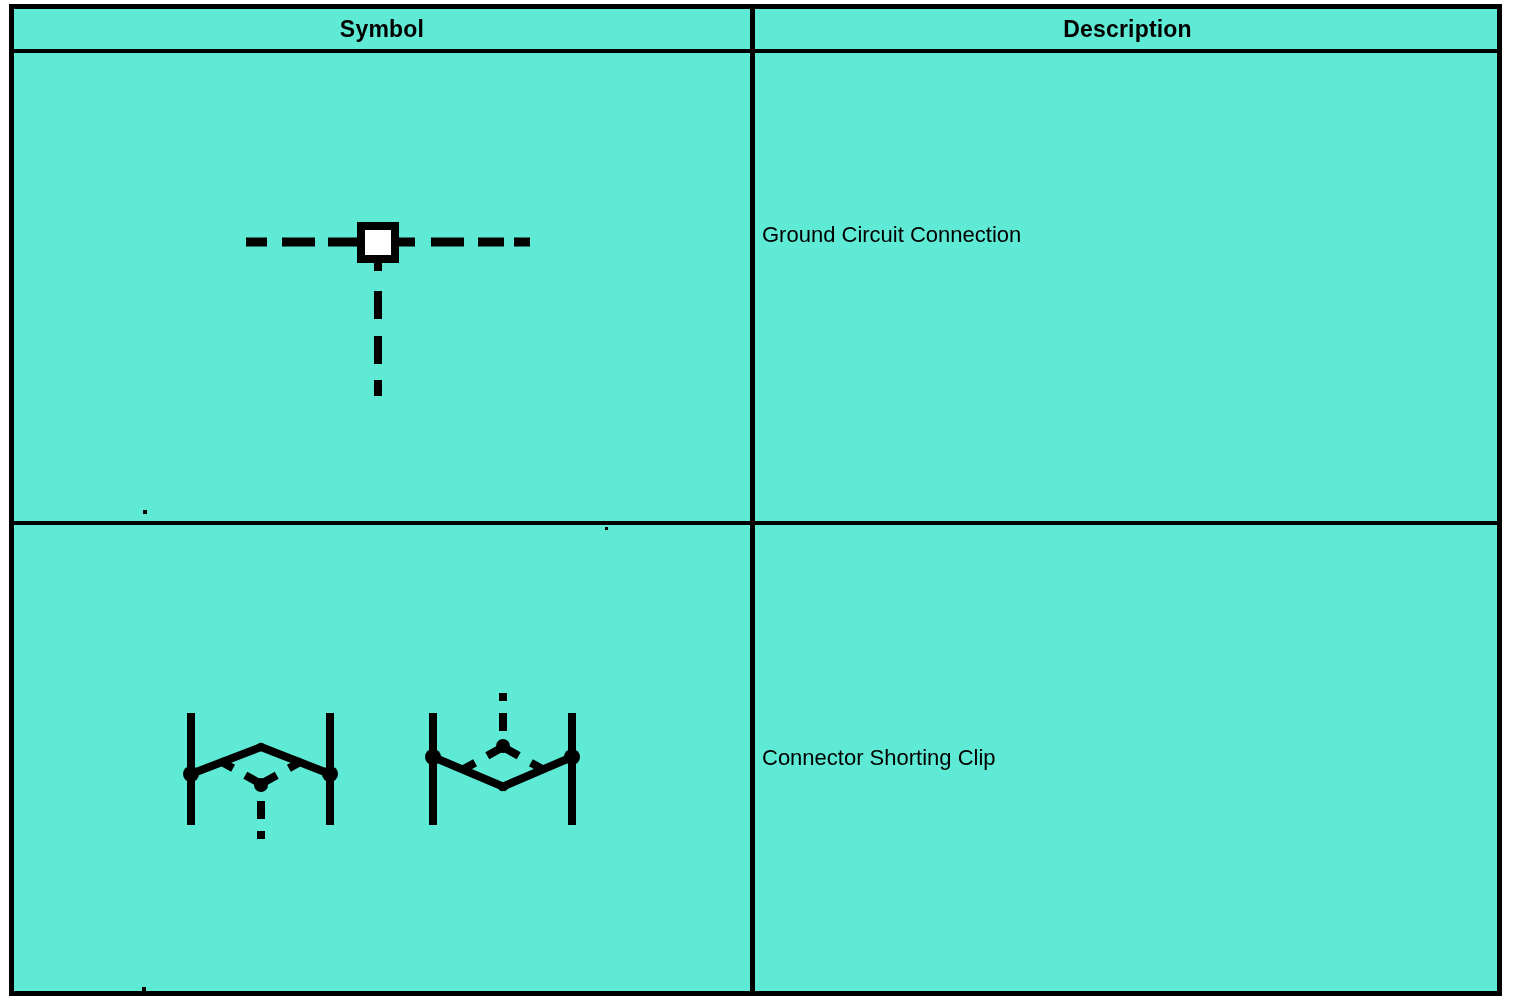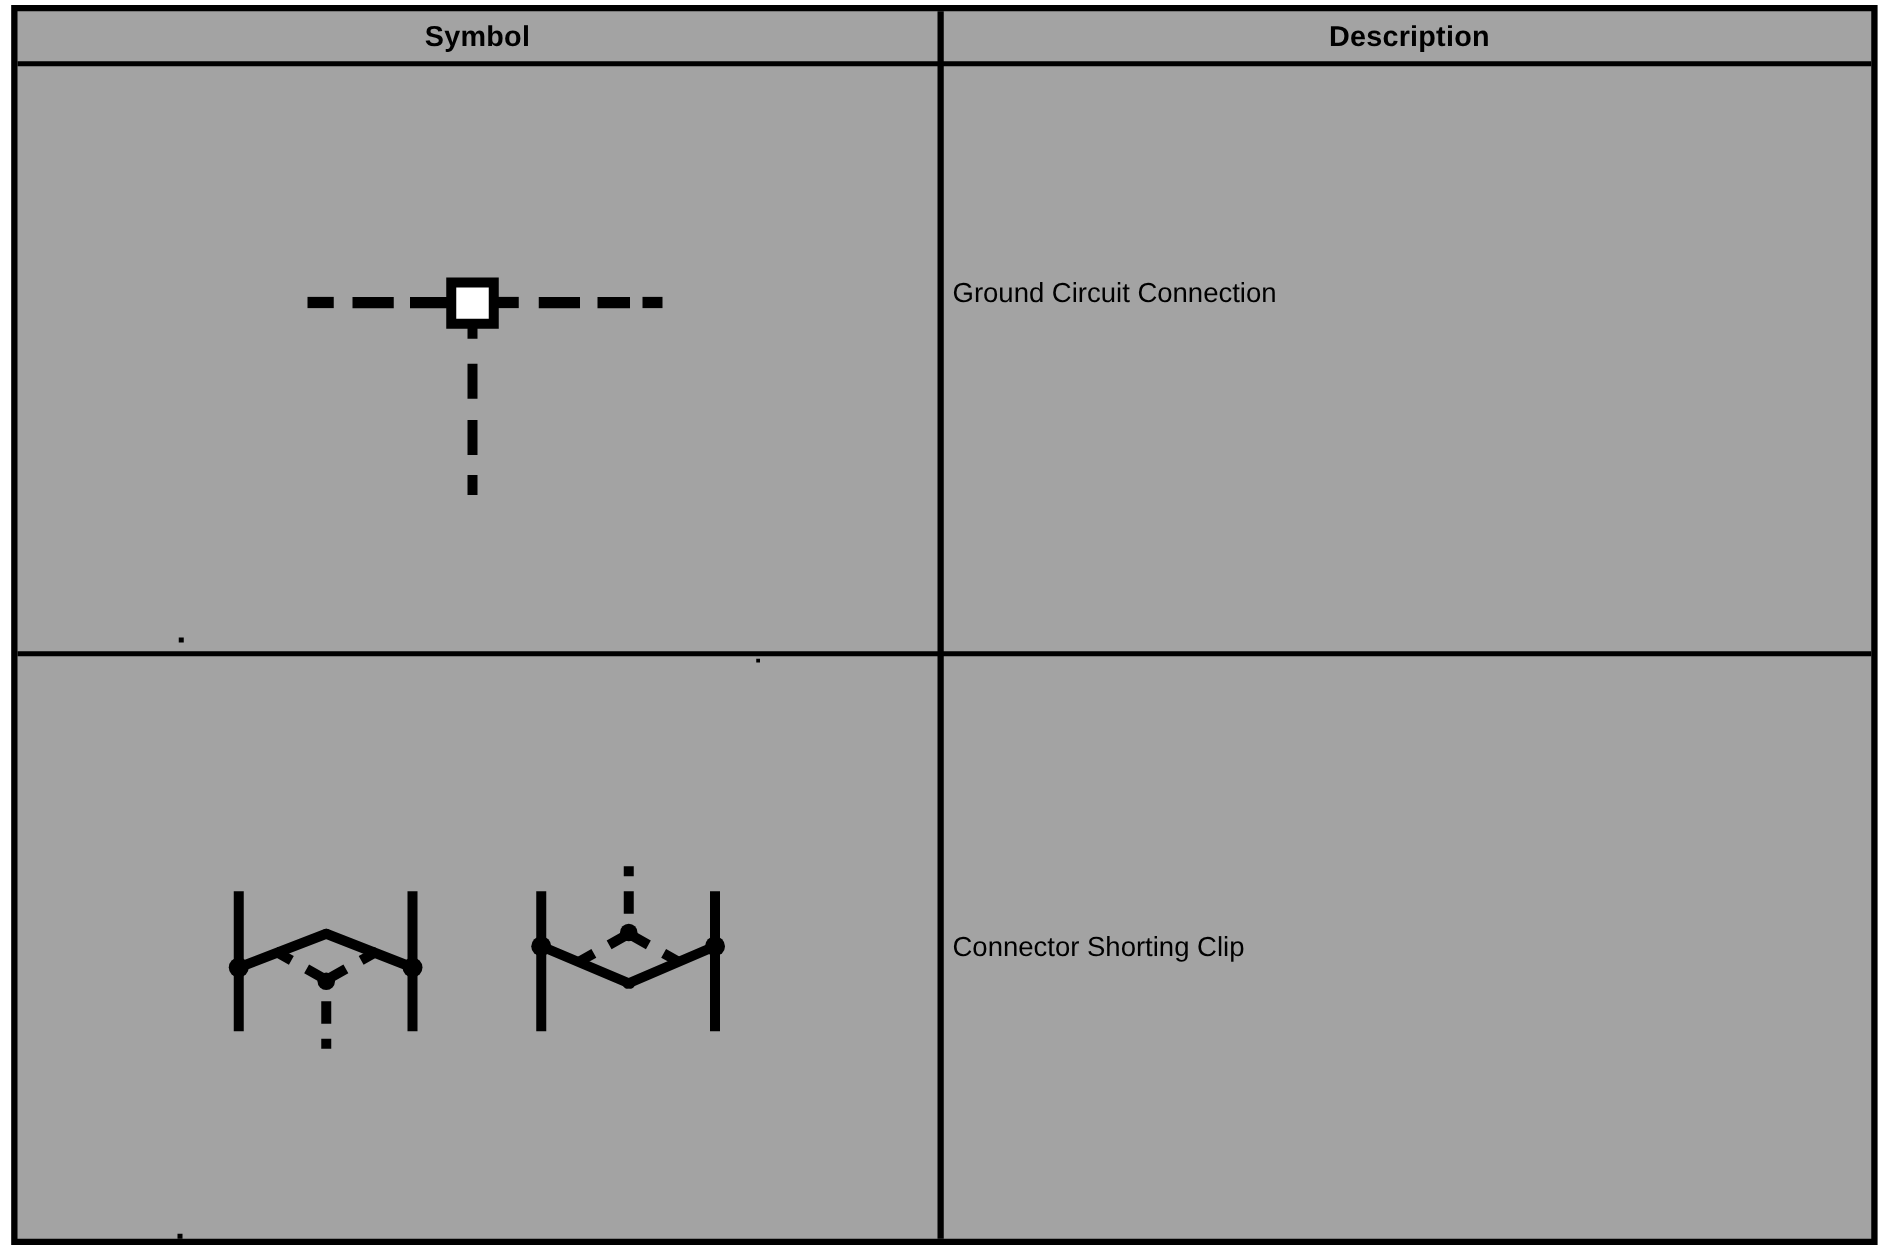--- a/index.html
+++ b/index.html
@@ -24,21 +24,21 @@
 
   
   .symbol-table {
     position: absolute;
     left: 9px;
     top: 4px;
     width: 1493px;
     height: 992px;
     box-sizing: border-box;
     border: 5px solid #000000;
-    background: #a3a3a3;
+    background: #5eead4;
   }
 
   
   .thead {
     position: absolute;
     left: 0;
     top: 0;
     width: 100%;
     height: 44px;
     box-sizing: border-box;

